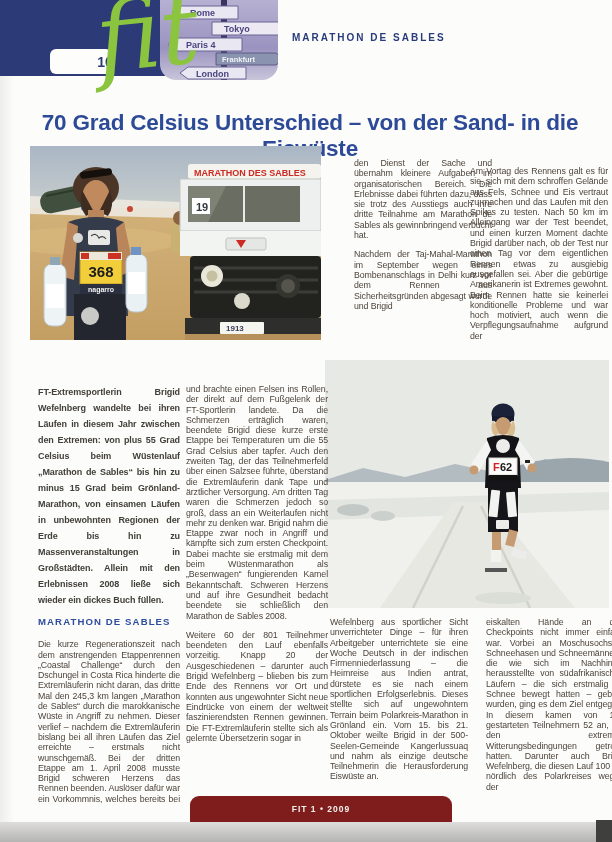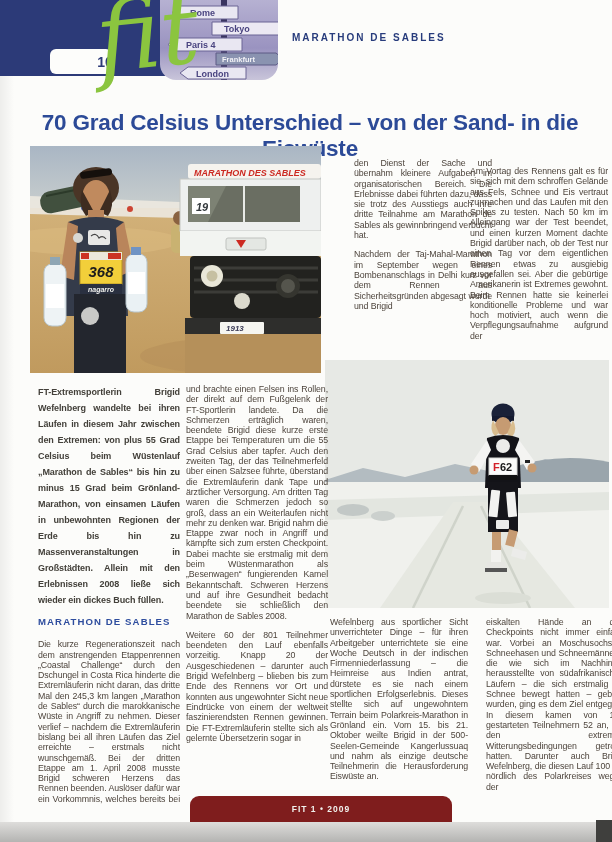--- a/index.html
+++ b/index.html
@@ -14,21 +14,21 @@
            font-style:italic;font-size:96px;line-height:1;color:#8bc53f;
            transform:rotate(-6deg);z-index:5;pointer-events:none;}
   .signpost{position:absolute;left:160px;top:0;width:118px;height:80px;
             border-radius:0 0 16px 16px;overflow:hidden;z-index:2;}
   .kicker{position:absolute;left:292px;top:30px;color:#283c7c;font-weight:bold;
           font-size:10px;letter-spacing:2px;line-height:1.6;}
   .title{position:absolute;left:30px;top:110px;width:560px;text-align:center;
          color:#2c4a97;font-weight:bold;font-size:22.5px;letter-spacing:-0.2px;}
   
   .photo{position:absolute;overflow:hidden;}
-  #desert-photo{left:30px;top:146px;width:291px;height:227px;font-style:italic;}
+  #desert-photo{left:30px;top:146px;width:291px;height:194px;}
   #snow-photo{left:325px;top:360px;width:284px;height:248px;}
   
   .col{position:absolute;color:#4d443c;font-size:8.8px;line-height:10.3px;
        text-align:justify;letter-spacing:-0.1px;overflow:hidden;}
   .col p{margin:0 0 9px 0;}
   .intro{font-weight:bold;color:#43403a;font-size:9px;line-height:16px;margin:0 0 8px 0;}
   .subhead{color:#2e4d9e;font-weight:bold;font-size:9.6px;letter-spacing:1.1px;
            margin:8px 0 12px 0;}
   #col1{left:38px;top:384px;width:142px;height:420px;}
   #col2{left:186px;top:384px;width:142px;height:420px;}

